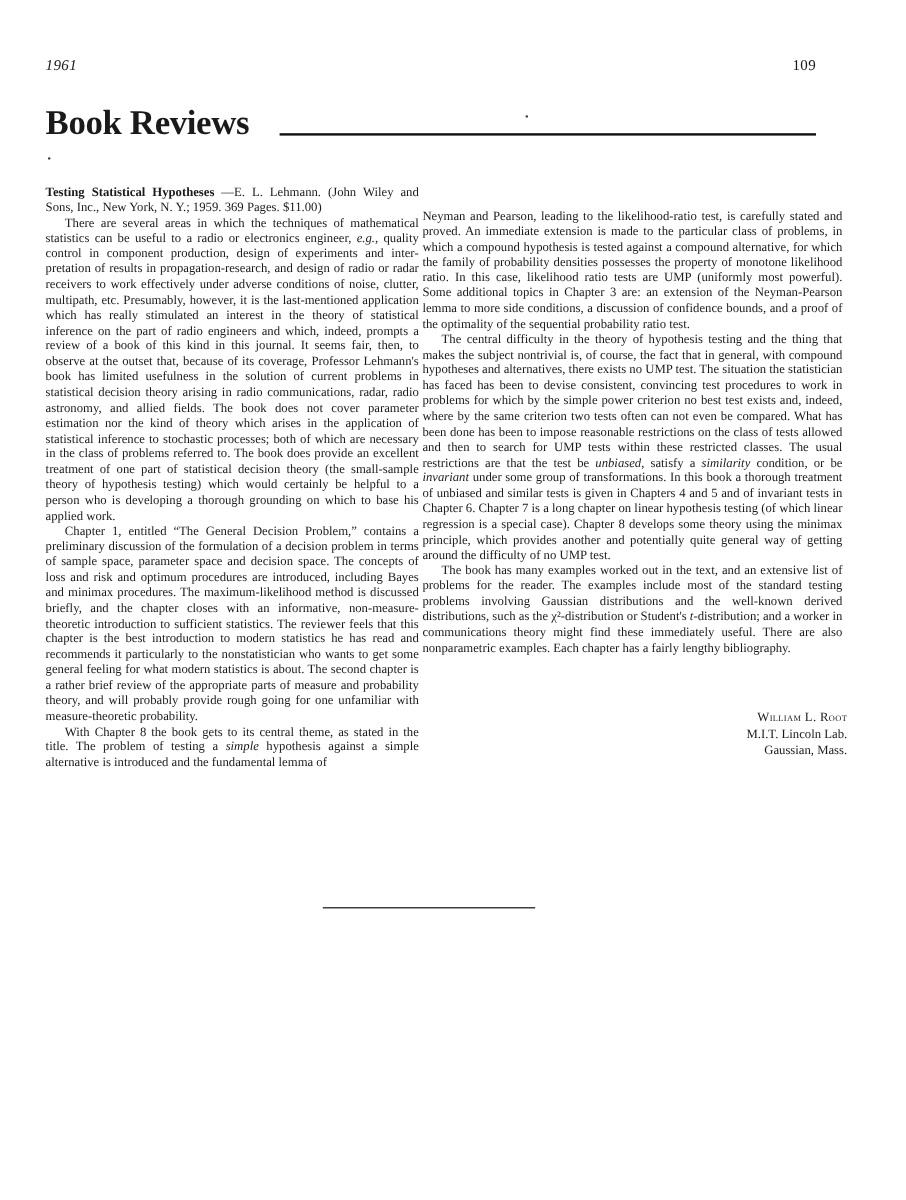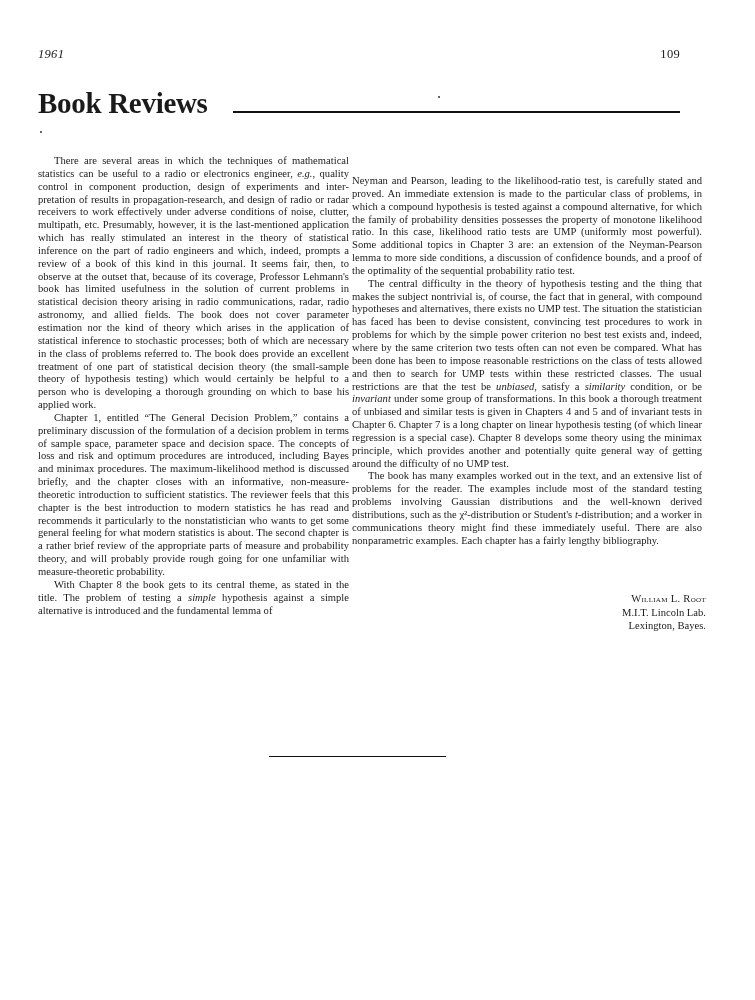--- a/index.html
+++ b/index.html
@@ -58,30 +58,31 @@
 
 <div class="section-title">
   <span class="label">Book Reviews</span>
   <span class="rule"></span>
 </div>
 
 <span class="speck" style="left:438px; top:96px;"></span>
 <span class="speck" style="left:40px; top:131px;"></span>
 
 <div class="col left">
+  <p class="noindent"><span class="book-title">Testing Statistical Hypotheses</span><span> —E. L. Lehmann. (John Wiley and Sons, Inc., New York, N. Y.; 1959. 369 Pages. $11.00)</span></p>
   <p class="gap"><span>There are several areas in which the techniques of mathematical statistics can be useful to a radio or electronics engineer, </span><em>e.g.</em><span>, quality control in component production, design of experiments and inter­pretation of results in propagation-research, and design of radio or radar receivers to work effectively under adverse conditions of noise, clutter, multipath, etc. Presumably, however, it is the last-mentioned application which has really stimulated an interest in the theory of statistical inference on the part of radio engineers and which, indeed, prompts a review of a book of this kind in this journal. It seems fair, then, to observe at the outset that, because of its coverage, Professor Lehmann's book has limited usefulness in the solution of current problems in statistical decision theory arising in radio communications, radar, radio astronomy, and allied fields. The book does not cover parameter estimation nor the kind of theory which arises in the application of statistical inference to stochastic processes; both of which are necessary in the class of problems referred to. The book does provide an excellent treatment of one part of statistical decision theory (the small-sample theory of hypothesis testing) which would certainly be helpful to a person who is developing a thorough grounding on which to base his applied work.</span></p>
   <p>Chapter 1, entitled “The General Decision Problem,” contains a preliminary discussion of the formulation of a decision problem in terms of sample space, parameter space and decision space. The concepts of loss and risk and optimum procedures are introduced, including Bayes and minimax procedures. The maximum-likelihood method is discussed briefly, and the chapter closes with an informa­tive, non-measure-theoretic introduction to sufficient statistics. The reviewer feels that this chapter is the best introduction to modern statistics he has read and recommends it particularly to the nonstatistician who wants to get some general feeling for what modern statistics is about. The second chapter is a rather brief review of the appropriate parts of measure and probability theory, and will probably provide rough going for one unfamiliar with measure-theoretic probability.</p>
   <p><span>With Chapter 8 the book gets to its central theme, as stated in the title. The problem of testing a </span><em>simple</em><span> hypothesis against a simple alternative is introduced and the fundamental lemma of</span></p>
 </div>
 
 <div class="col right">
     <p class="noindent">Neyman and Pearson, leading to the likelihood-ratio test, is care­fully stated and proved. An immediate extension is made to the particular class of problems, in which a compound hypothesis is tested against a compound alternative, for which the family of probability densities possesses the property of monotone likelihood ratio. In this case, likelihood ratio tests are UMP (uniformly most powerful). Some additional topics in Chapter 3 are: an extension of the Neyman-Pearson lemma to more side conditions, a discussion of confidence bounds, and a proof of the optimality of the sequential probability ratio test.</p>
   <p><span>The central difficulty in the theory of hypothesis testing and the thing that makes the subject nontrivial is, of course, the fact that in general, with compound hypotheses and alternatives, there exists no UMP test. The situation the statistician has faced has been to devise consistent, convincing test procedures to work in problems for which by the simple power criterion no best test exists and, indeed, where by the same criterion two tests often can not even be compared. What has been done has been to impose reasonable restrictions on the class of tests allowed and then to search for UMP tests within these restricted classes. The usual restrictions are that the test be </span><em>unbiased</em><span>, satisfy a </span><em>similarity</em><span> con­dition, or be </span><em>invariant</em><span> under some group of transformations. In this book a thorough treatment of unbiased and similar tests is given in Chapters 4 and 5 and of invariant tests in Chapter 6. Chapter 7 is a long chapter on linear hypothesis testing (of which linear regression is a special case). Chapter 8 develops some theory using the minimax principle, which provides another and potentially quite general way of getting around the difficulty of no UMP test.</span></p>
   <p><span>The book has many examples worked out in the text, and an extensive list of problems for the reader. The examples include most of the standard testing problems involving Gaussian distri­butions and the well-known derived distributions, such as the χ²-distribution or Student's </span><em>t</em><span>-distribution; and a worker in communi­cations theory might find these immediately useful. There are also nonparametric examples. Each chapter has a fairly lengthy bibliography.</span></p>
 </div>
 
 <div class="signature">
   <div class="name">William L. Root</div>
   <div>M.I.T. Lincoln Lab.</div>
-  <div>Lexington, Bayes.</div>
+  <div>Gaussian, Mass.</div>
 </div>
 
 <div class="end-rule"></div>
 
 </body></html>

